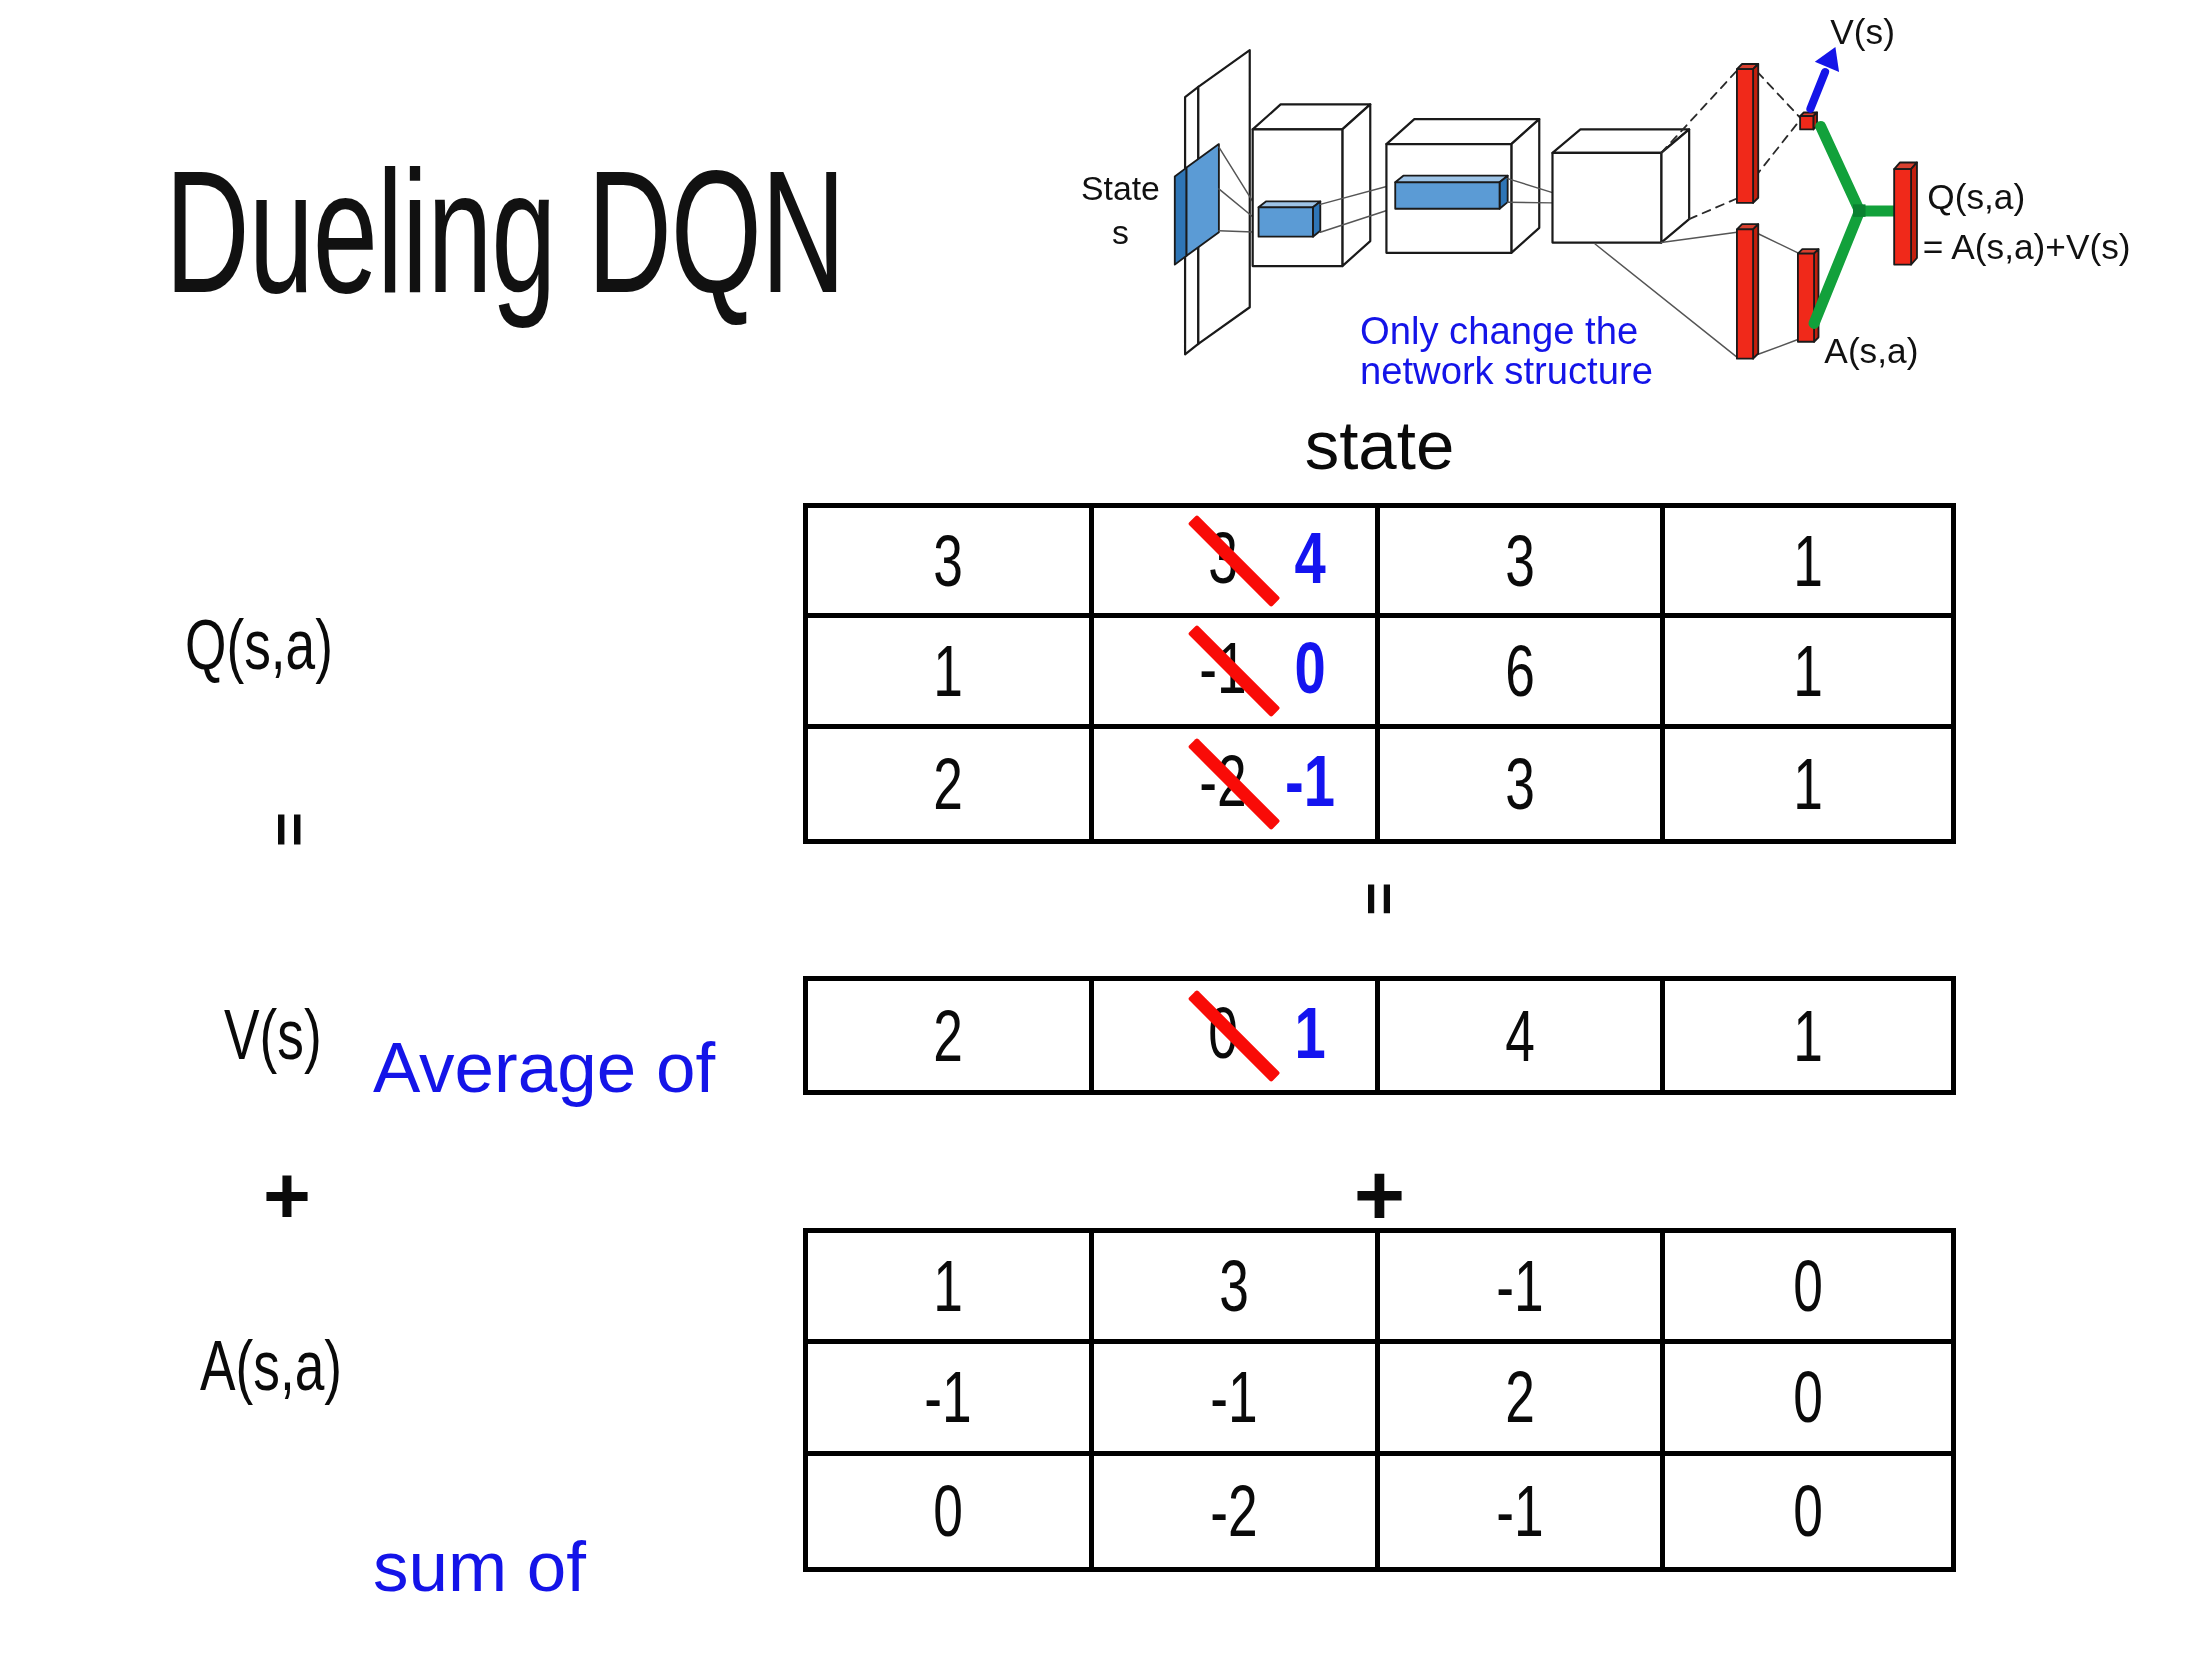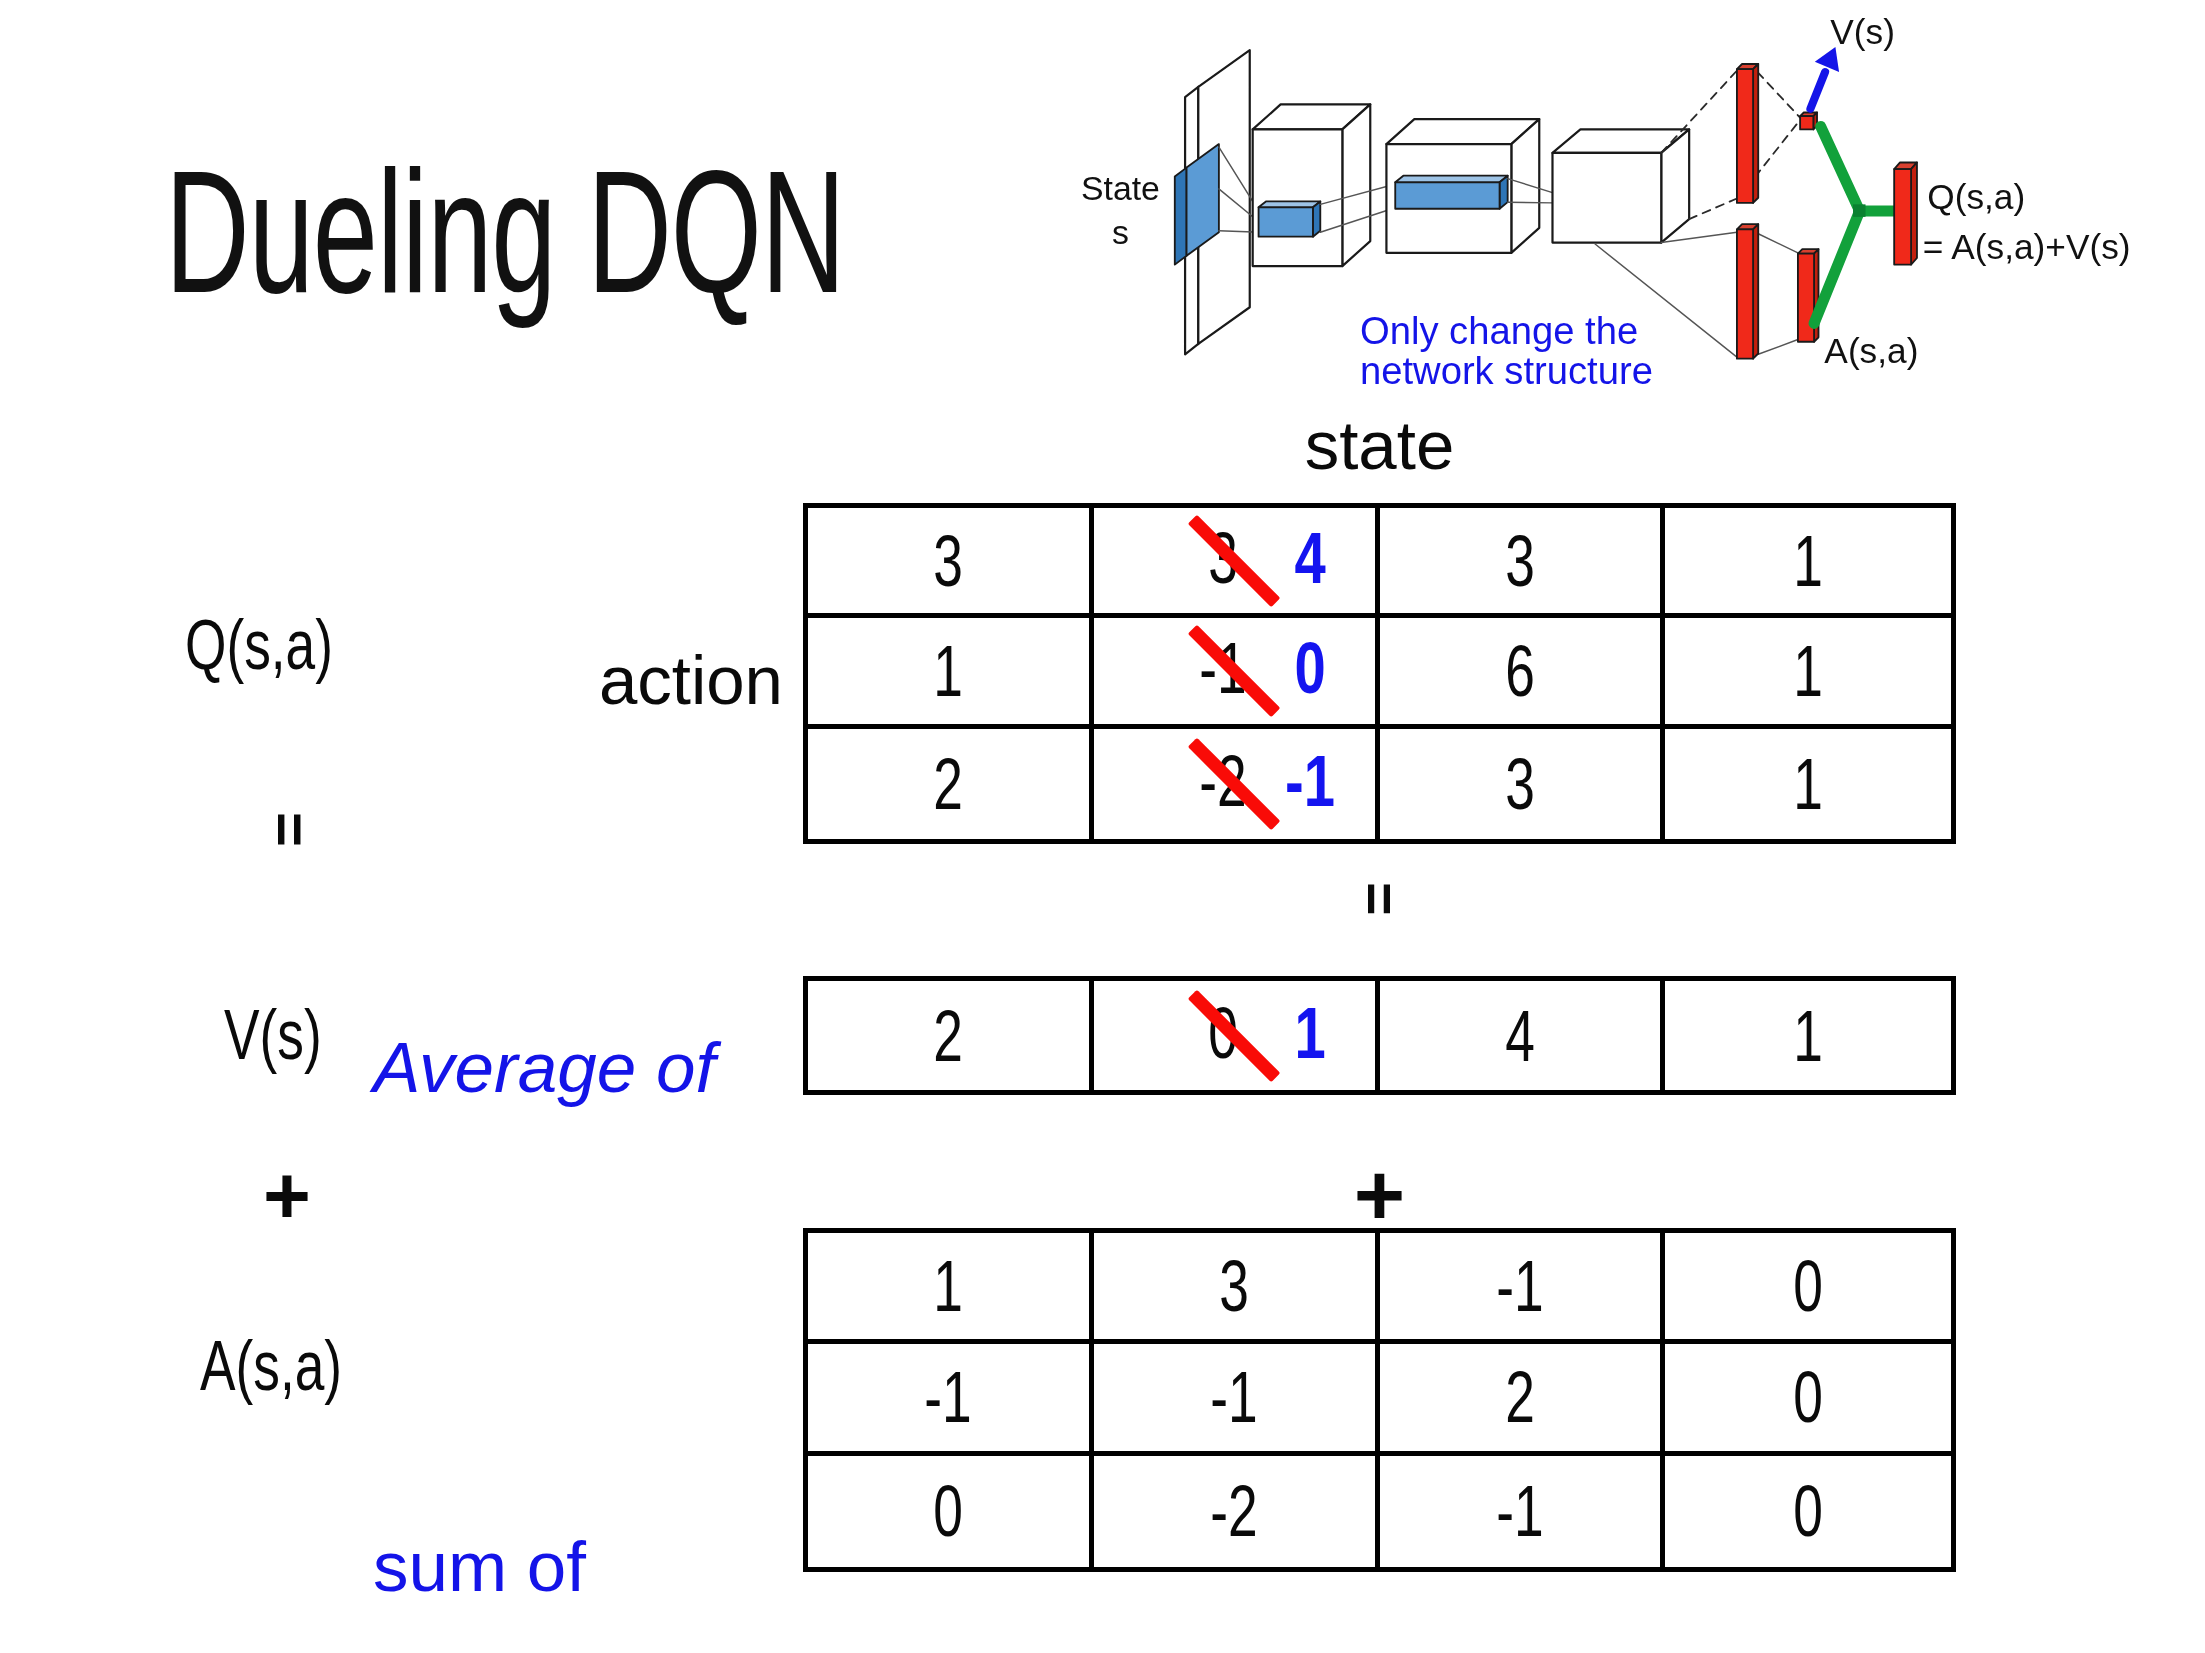--- a/index.html
+++ b/index.html
@@ -155,39 +155,36 @@
 
   <div class="lbl" style="left:185px;top:604px;font-size:71px;">
     <span class="cond">Q(s,a)</span>
   </div>
   <div class="lbl sym-rot" style="left:250px;top:795px;width:81px;text-align:center;font-size:60px;">
     <span>=</span>
   </div>
   <div class="lbl" style="left:224px;top:994px;font-size:71px;">
     <span class="cond">V(s)</span>
   </div>
-  <div class="lbl blue-note" style="left:373px;top:1023px;font-style:italic;">
+  <div class="lbl blue-note" style="left:373px;top:1023px;">
     <span>Average of</span>
   </div>
   <div class="lbl" style="left:243px;top:1148px;width:88px;text-align:center;font-size:82px;font-weight:600;">
     <span>+</span>
   </div>
   <div class="lbl" style="left:200px;top:1325px;font-size:71px;">
     <span class="cond">A(s,a)</span>
   </div>
   <div class="lbl blue-note" style="left:373px;top:1522px;">
     <span>sum of</span>
   </div>
 
   <div class="lbl" style="left:803px;top:406px;width:1153px;text-align:center;font-size:69px;">
     <span>state</span>
   </div>
-  <div class="lbl" style="left:507px;top:641px;width:276px;text-align:right;font-size:69px;">
-    <span>action</span>
-  </div>
 
   <div class="tbl rows3" style="top:503px;height:341px;grid-template-rows:repeat(3,1fr);">
 
     <div class="cell">
         <span class="num">3</span>
       </div>
     <div class="cell cx">
       <span class="old">3</span>
       <span class="slash"></span>
       <span class="new">4</span>

